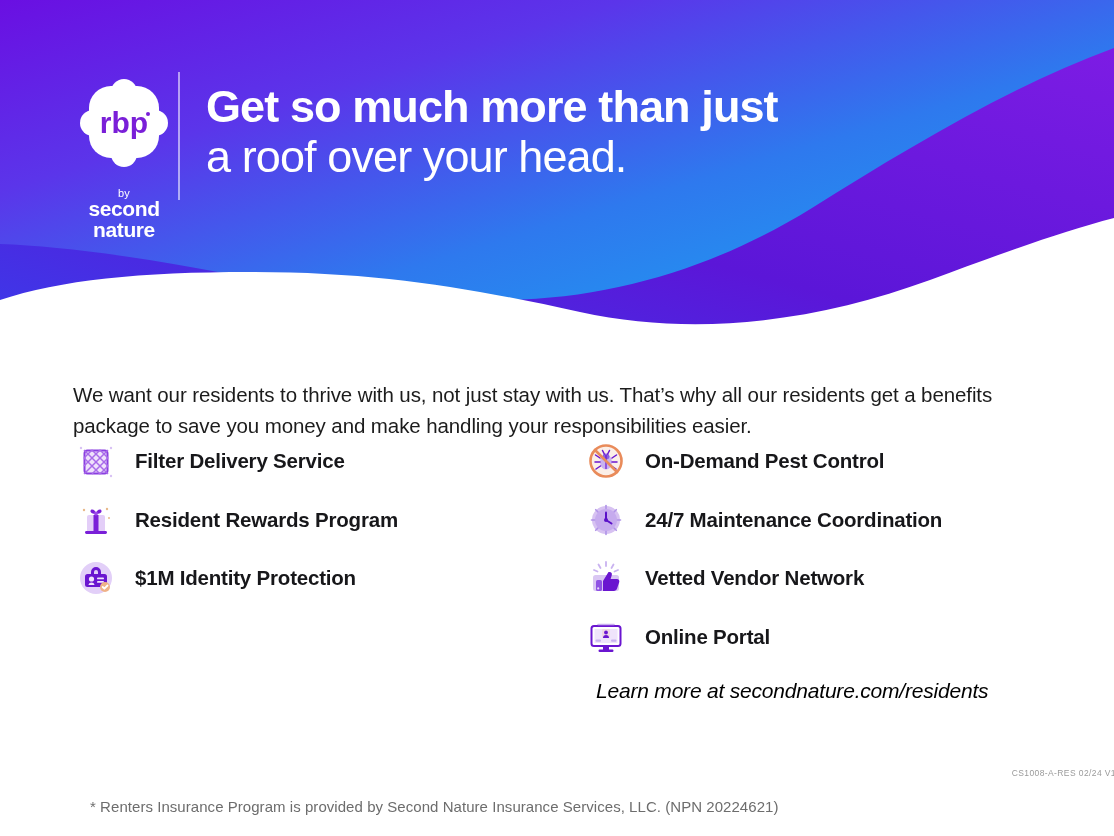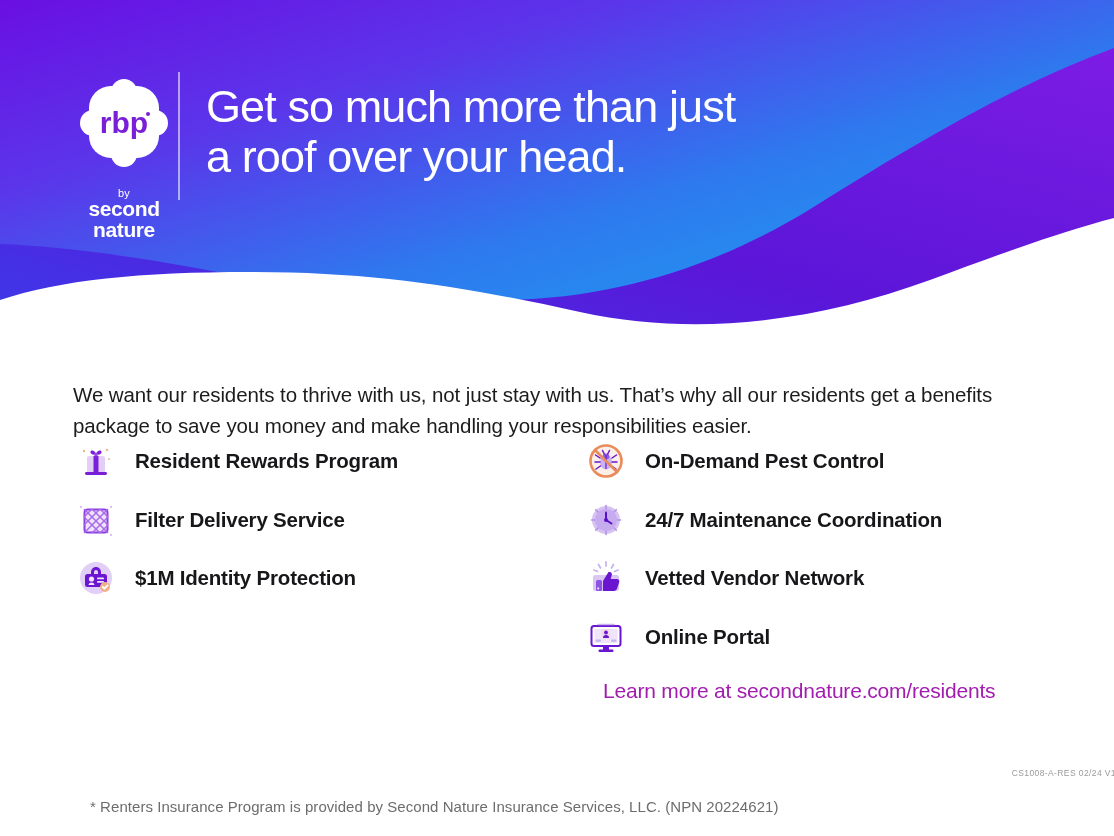--- a/index.html
+++ b/index.html
@@ -80,21 +80,21 @@
     position: absolute;
     left: 206px;
     top: 82px;
     z-index: 5;
     color: #ffffff;
     font-size: 45px;
     line-height: 1.12;
     letter-spacing: -0.9px;
     white-space: nowrap;
   }
-  .headline .l1 { display: block; font-weight: 400; }
+  .headline .l1 { display: block; font-weight: 700; }
   .headline .l2 { display: block; font-weight: 400; }
 
   
   .intro {
     position: absolute;
     left: 73px;
     top: 358px;
     width: 940px;
     font-size: 20.5px;
     line-height: 1.55;
@@ -136,24 +136,24 @@
     color: #17171a;
     letter-spacing: -0.2px;
     white-space: nowrap;
   }
 
   .learn-more {
     position: absolute;
     left: 596px;
     top: 679px;
     font-size: 21px;
-    color: #a21caf;
+    font-style: italic;
+    color: #000000;
     letter-spacing: -0.2px;
     white-space: nowrap;
-    margin-left: 7px;
   }
 
   
   .footnote {
     position: absolute;
     left: 90px;
     top: 798px;
     font-size: 15px;
     color: #6d6d6d;
     letter-spacing: 0.05px;
@@ -233,53 +233,53 @@
 
   <p class="intro">We want our residents to thrive with us, not just stay with us. That’s why all our residents get a benefits package to save you money and make handling your responsibilities easier.</p>
 
   <div class="benefits">
 
     <div class="col col-left">
 
       <div class="benefit">
         <span class="benefit-icon">
           <svg width="40" height="40" viewBox="0 0 40 40">
+            <rect x="8" y="9" width="24" height="24" rx="3" fill="#EFE2FB"></rect>
+            <rect x="8.5" y="9.5" width="23" height="23" rx="3" fill="none" stroke="#8A3FE0" stroke-width="2"></rect>
+            <g stroke="#A96BEA" stroke-width="1.5" fill="none">
+              <path d="M8 17 L16 9 M8 25 L24 9 M8 33 L32 9 M16 33 L32 17 M24 33 L32 25"></path>
+              <path d="M8 17 L24 33 M8 9 L32 33 M16 9 L32 25 M24 9 L32 17"></path>
+            </g>
+            <g fill="#D9C2F4">
+              <circle cx="5" cy="7" r="1.2"></circle>
+                <circle cx="35" cy="7" r="1.2"></circle>
+              <circle cx="35" cy="35" r="1.2"></circle>
+            </g>
+          </svg>
+        </span>
+        <span class="benefit-label">Filter Delivery Service</span>
+      </div>
+
+      <div class="benefit">
+        <span class="benefit-icon">
+          <svg width="40" height="40" viewBox="0 0 40 40">
             <rect x="11" y="15" width="18" height="18" rx="2" fill="#E3CEF8"></rect>
             <rect x="17.5" y="15" width="5" height="18" fill="#7A1FD8"></rect>
             <rect x="9" y="31" width="22" height="3" rx="1.4" fill="#7A1FD8"></rect>
             <path d="M20 14 C20 10 15 8 14.5 11 C14.2 13 17 14 20 14 Z" fill="#7A1FD8"></path>
             <path d="M20 14 C20 10 25 8 25.5 11 C25.8 13 23 14 20 14 Z" fill="#7A1FD8"></path>
             <circle cx="20" cy="13.5" r="2" fill="#9B4BE8"></circle>
             <g fill="#E8B98A">
               <circle cx="8" cy="10" r="1.2"></circle>
                 <circle cx="31" cy="9" r="1.2"></circle>
               <circle cx="33" cy="18" r="1"></circle>
             </g>
           </svg>
         </span>
         <span class="benefit-label">Resident Rewards Program</span>
-      </div>
-
-      <div class="benefit">
-        <span class="benefit-icon">
-          <svg width="40" height="40" viewBox="0 0 40 40">
-            <rect x="8" y="9" width="24" height="24" rx="3" fill="#EFE2FB"></rect>
-            <rect x="8.5" y="9.5" width="23" height="23" rx="3" fill="none" stroke="#8A3FE0" stroke-width="2"></rect>
-            <g stroke="#A96BEA" stroke-width="1.5" fill="none">
-              <path d="M8 17 L16 9 M8 25 L24 9 M8 33 L32 9 M16 33 L32 17 M24 33 L32 25"></path>
-              <path d="M8 17 L24 33 M8 9 L32 33 M16 9 L32 25 M24 9 L32 17"></path>
-            </g>
-            <g fill="#D9C2F4">
-              <circle cx="5" cy="7" r="1.2"></circle>
-                <circle cx="35" cy="7" r="1.2"></circle>
-              <circle cx="35" cy="35" r="1.2"></circle>
-            </g>
-          </svg>
-        </span>
-        <span class="benefit-label">Filter Delivery Service</span>
       </div>
 
 
       <div class="benefit">
         <span class="benefit-icon">
           <svg width="40" height="40" viewBox="0 0 40 40">
             <circle cx="20" cy="20" r="16" fill="#E2CFF8"></circle>
             <path d="M15 14 a5 5 0 0 1 10 0 v2 h-3 v-2 a2 2 0 0 0 -4 0 v2 h-3 Z" fill="#6A15D0"></path>
             <rect x="9" y="16" width="22" height="13" rx="2.5" fill="#6A15D0"></rect>
             <circle cx="15.5" cy="21" r="2.6" fill="#F0E3FC"></circle>

